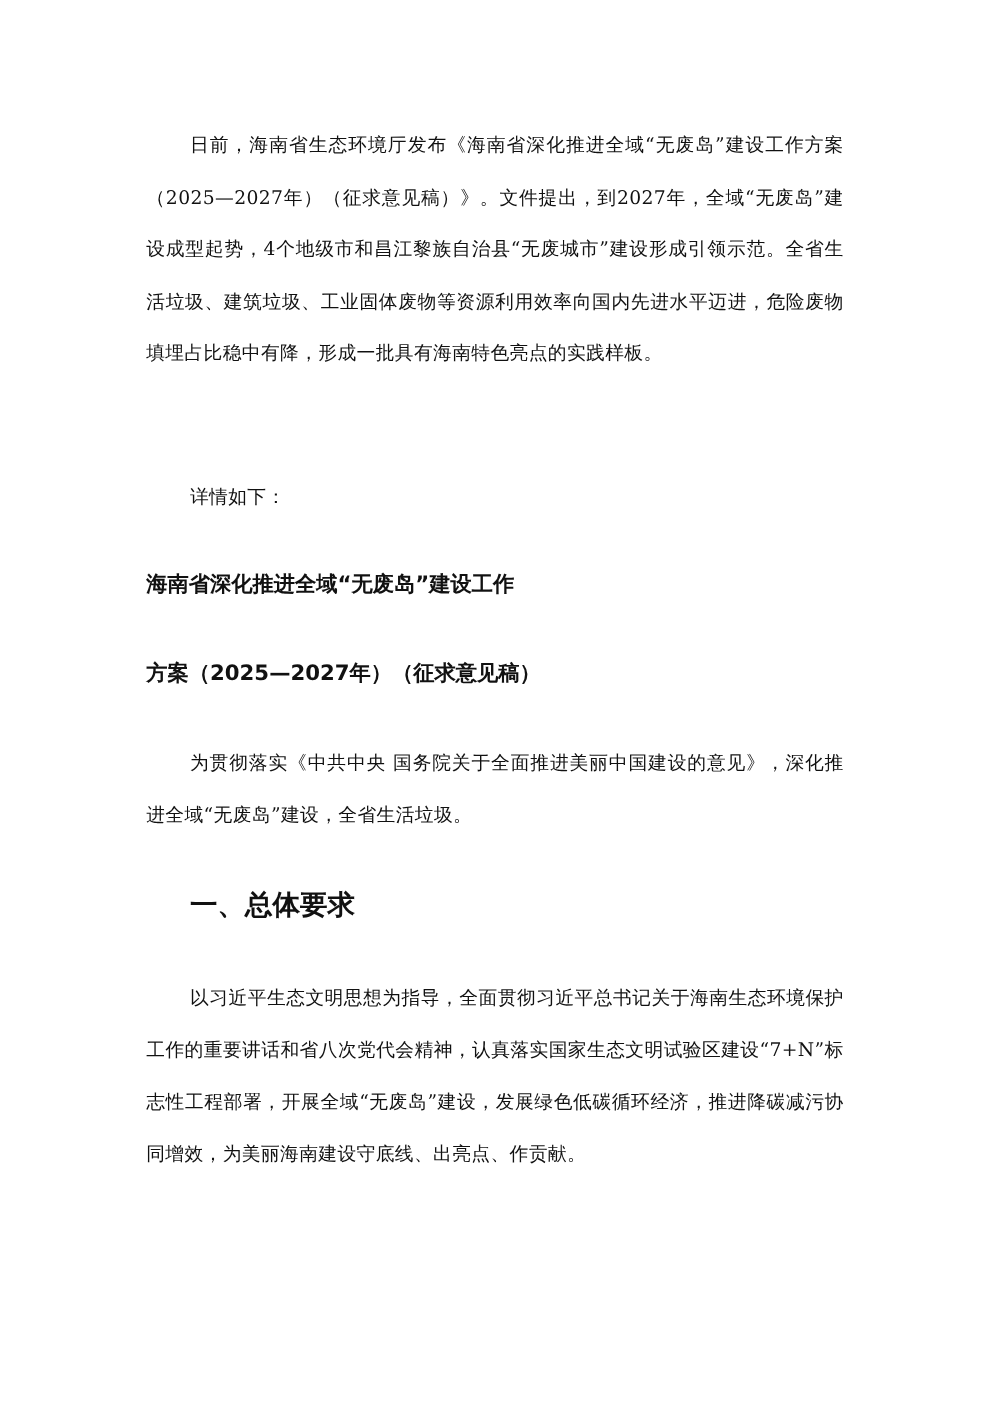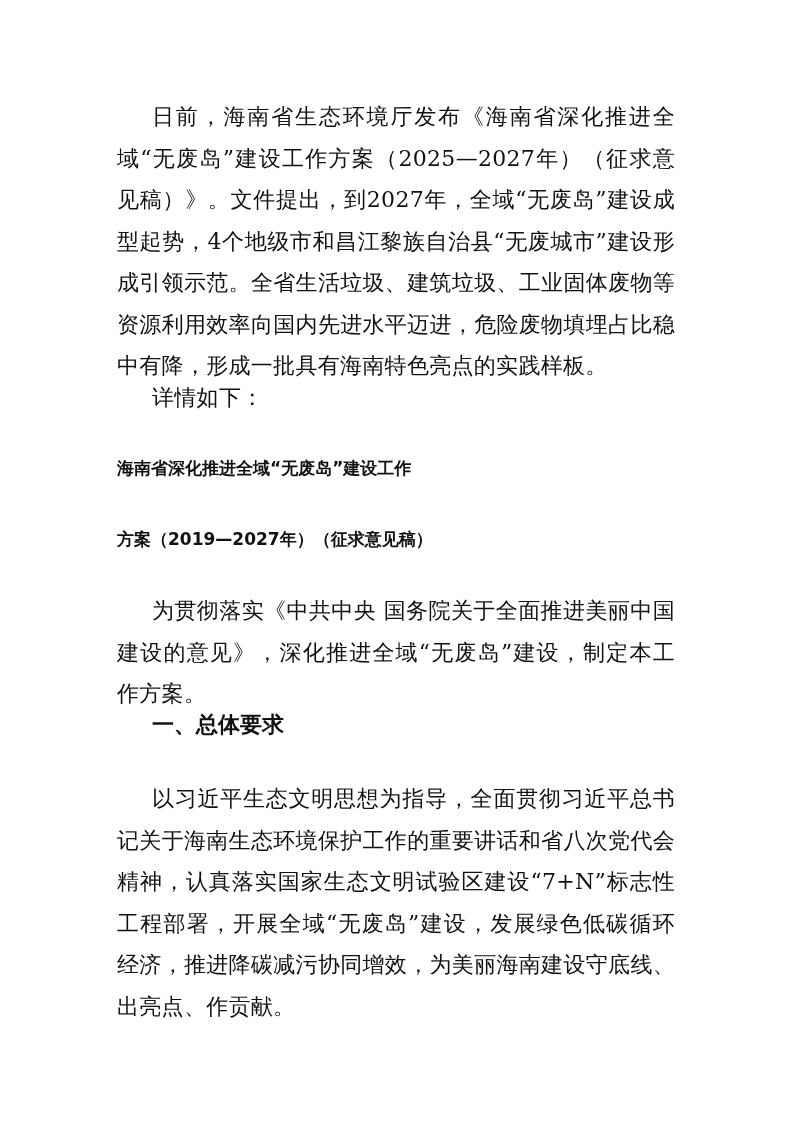--- a/index.html
+++ b/index.html
@@ -18,21 +18,21 @@
     .page {
       position: absolute;
       left: 117px;
       top: 0;
       width: 558px;
     }
     .para {
       position: absolute;
       left: 0;
       width: 558px;
-      font-size: 22px;
+      font-size: 15px;
       line-height: 41.5px;
       text-indent: 35px;
       text-align: justify;
       letter-spacing: 0.3px;
       margin: 0;
     }
     .title {
       position: absolute;
       left: 0;
       width: 558px;
@@ -57,21 +57,21 @@
 <body>
 
 <div class="page">
 
   <p class="para" style="top:96px;">日前，海南省生态环境厅发布《海南省深化推进全域“无废岛”建设工作方案（2025—2027年）（征求意见稿）》。文件提出，到2027年，全域“无废岛”建设成型起势，4个地级市和昌江黎族自治县“无废城市”建设形成引领示范。全省生活垃圾、建筑垃圾、工业固体废物等资源利用效率向国内先进水平迈进，危险废物填埋占比稳中有降，形成一批具有海南特色亮点的实践样板。</p>
 
   <p class="para" style="top:377px;">详情如下：</p>
 
   <p class="title" style="top:456px;">海南省深化推进全域“无废岛”建设工作</p>
 
-  <p class="title" style="top:527px;">方案（2019—2027年）（征求意见稿）</p>
+  <p class="title" style="top:527px;">方案（2025—2027年）（征求意见稿）</p>
 
-  <p class="para" style="top:590px;">为贯彻落实《中共中央 国务院关于全面推进美丽中国建设的意见》，深化推进全域“无废岛”建设，制定本工作方案。</p>
+  <p class="para" style="top:590px;">为贯彻落实《中共中央 国务院关于全面推进美丽中国建设的意见》，深化推进全域“无废岛”建设，全省生活垃圾。</p>
 
   <p class="heading" style="top:713px;">一、总体要求</p>
 
   <p class="para" style="top:778px;">以习近平生态文明思想为指导，全面贯彻习近平总书记关于海南生态环境保护工作的重要讲话和省八次党代会精神，认真落实国家生态文明试验区建设“7+N”标志性工程部署，开展全域“无废岛”建设，发展绿色低碳循环经济，推进降碳减污协同增效，为美丽海南建设守底线、出亮点、作贡献。</p>
 
 </div>
 
 </body></html>

